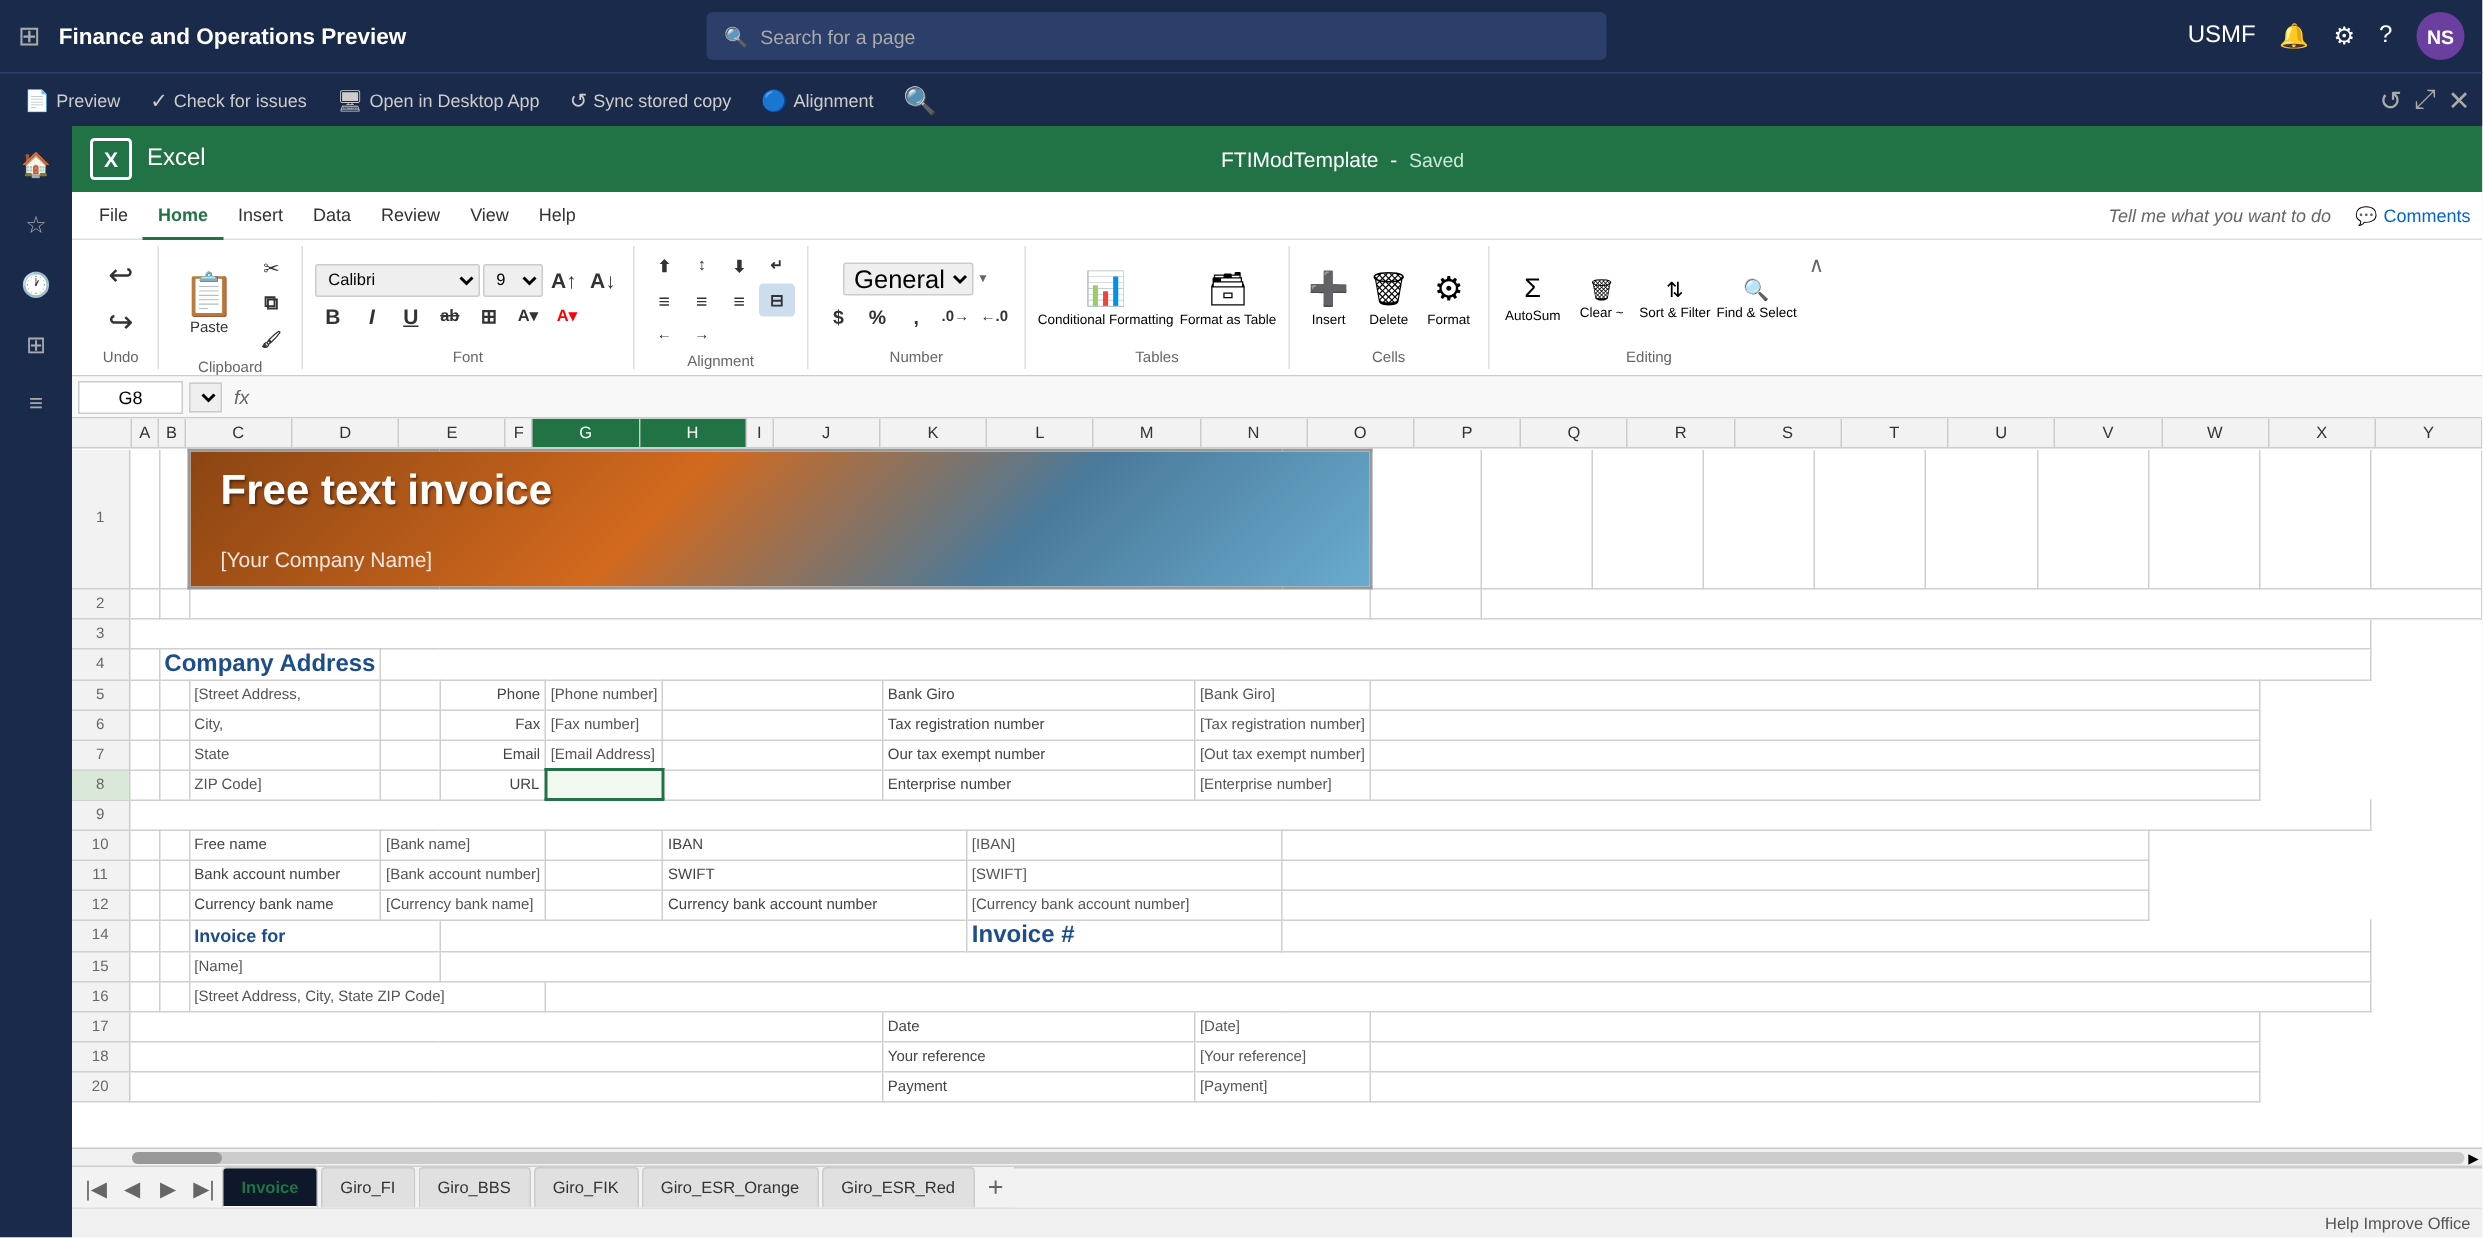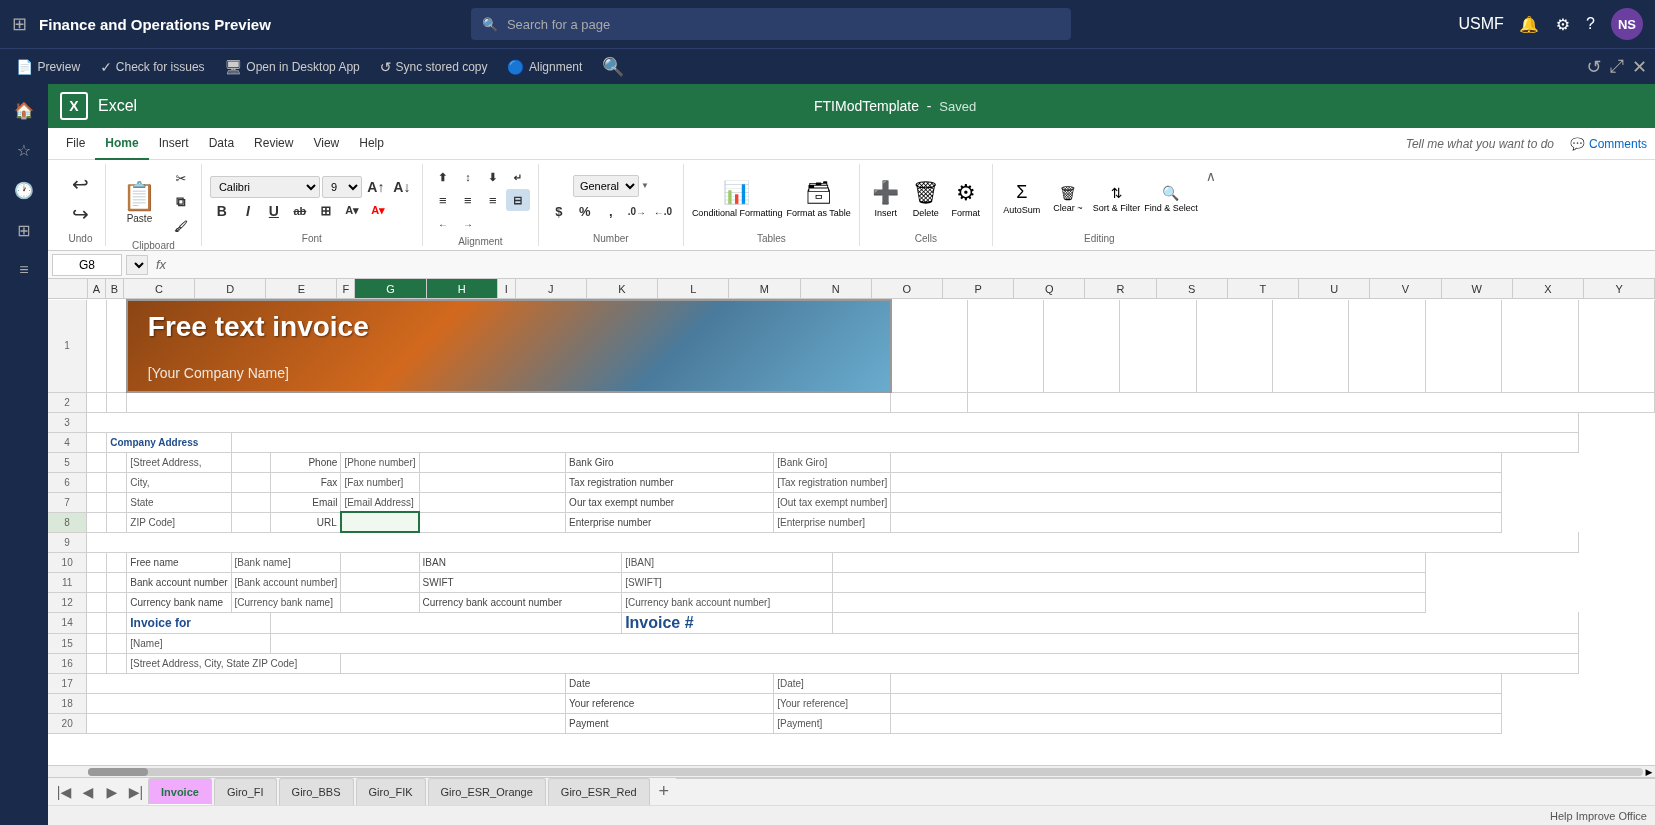--- a/index.html
+++ b/index.html
@@ -336,21 +336,21 @@
     .cell-selected { border: 2px solid #217346 !important; background: #f0f8f0; }
 
     
     .invoice-header-cell {
       background: linear-gradient(135deg, #8B4513 0%, #D2691E 40%, #4a7a9b 70%, #6aacce 100%);
       padding: 10px 20px;
       color: white;
     }
     .invoice-title { font-size: 28px; font-weight: bold; color: white; text-shadow: 1px 1px 2px rgba(0,0,0,0.5); }
     .invoice-company { font-size: 14px; color: rgba(255,255,255,0.85); margin-top: 8px; }
-    .company-address-label { color: #1e4d8c; font-weight: bold; font-size: 10px; text-align: right; }
+    .company-address-label { color: #1e4d8c; font-weight: bold; font-size: 16px; text-align: right; }
     .field-placeholder { color: #555; font-size: 10px; }
     .label-text { color: #444; font-size: 10px; }
     .invoice-for-label { color: #1e4d8c; font-weight: bold; font-size: 12px; }
     .invoice-num-label { color: #1e4d8c; font-size: 16px; font-weight: bold; }
 
     
     .sheet-tabs-bar {
       height: 28px;
       background: #f2f2f2;
       border-top: 1px solid #ccc;
@@ -376,21 +376,21 @@
       font-size: 11px;
       color: #333;
       cursor: pointer;
       border: 1px solid #ccc;
       border-bottom: none;
       background: #e0e0e0;
       margin-right: 2px;
       border-radius: 3px 3px 0 0;
     }
     .sheet-tab.active {
-      background: #f0abfc;
+      background: #0f172a;
       color: #217346;
       font-weight: bold;
       border-bottom: 1px solid white;
     }
     .add-sheet-btn {
       width: 24px;
       display: flex;
       align-items: center;
       justify-content: center;
       cursor: pointer;
@@ -605,21 +605,21 @@
                 <button class="ribbon-btn-small" style="font-size:10px;">→</button>
               </div>
             </div>
           </div>
           <div class="ribbon-group-label">Alignment</div>
         </div>
 
         <div class="ribbon-group" style="min-width:120px;">
           <div class="ribbon-group-content" style="flex-direction:column;justify-content:center;gap:4px;">
             <div style="display:flex;align-items:center;gap:2px;">
-              <select style="height:22px;font-size:11px;border:1px solid #ccc;border-radius:2px;padding:0 2px;flex:1;">
+              <select style="height:22px;font-size:17px;border:1px solid #ccc;border-radius:2px;padding:0 2px;flex:1;">
                 <option>General</option>
               </select>
               <span class="dropdown-arrow">▼</span>
             </div>
             <div class="num-format-row">
               <button class="ribbon-btn-small" style="font-size:13px;">$</button>
               <button class="ribbon-btn-small" style="font-size:13px;">%</button>
               <button class="ribbon-btn-small" style="font-size:13px;">,</button>
               <button class="ribbon-btn-small" style="font-size:10px;">.0→</button>
               <button class="ribbon-btn-small" style="font-size:10px;">←.0</button>

